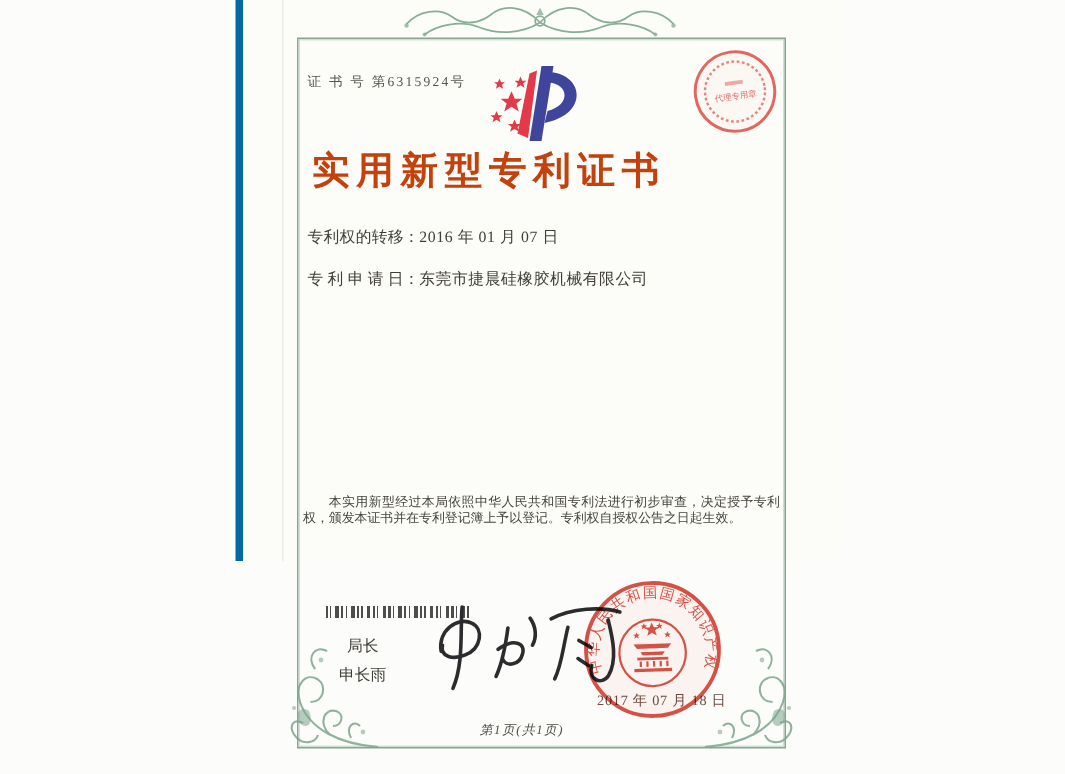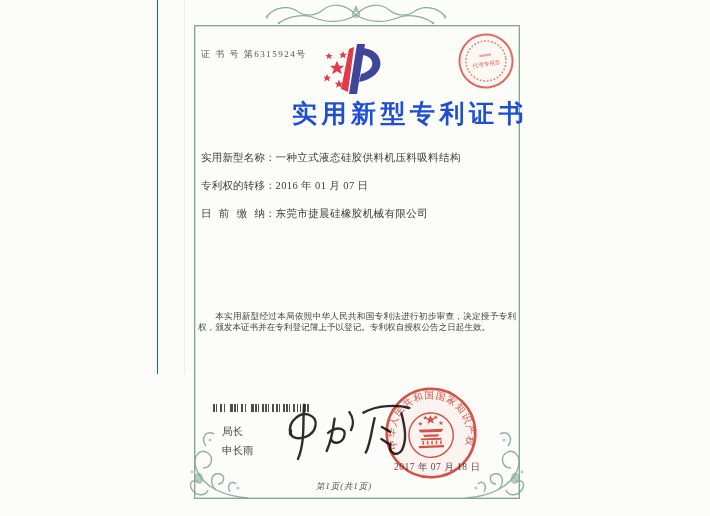--- a/index.html
+++ b/index.html
@@ -5,21 +5,21 @@
   html,body{margin:0;padding:0;}
   body{
     width:710px;height:516px;overflow:hidden;
     background:#fbfbf8;
     font-family:"Liberation Serif","DejaVu Serif",serif;
   }
   .stage{position:relative;width:710px;height:516px;background:#fcfcfa;}
   .paper{
     position:absolute;left:157px;top:0;width:398px;height:374px;
     background:#fcfdf9;
-    border-left:1px solid #0369a1;
+    border-left:5px solid #0369a1;
   }
   .paper::before{ 
     content:"";position:absolute;left:26px;top:0;bottom:0;width:1px;background:#ebede6;
   }
   .frame{
     position:absolute;left:36px;top:25px;width:324px;height:472px;
     border:1.5px solid #86a692;
     box-shadow:inset 0 0 0 1px #cfdfd3;
   }
   .ornament-top{position:absolute;left:103px;top:1px;width:190px;height:26px;}
@@ -30,40 +30,40 @@
     position:absolute;left:43px;top:48px;
     font-size:9px;color:#55534c;letter-spacing:1.5px;white-space:nowrap;
   }
   .logo{position:absolute;left:165px;top:41px;width:66px;height:56px;}
   .agency-stamp{
     position:absolute;left:299px;top:32px;width:58px;height:58px;
     transform:rotate(-8deg);mix-blend-mode:multiply;opacity:.85;
   }
   .title{
     position:absolute;left:46px;top:97px;width:324px;margin:0;
-    text-align:right;font-size:25px;font-weight:bold;color:#1d4ed8;
+    text-align:left;font-size:25px;font-weight:bold;color:#c2410c;
     letter-spacing:4.5px;white-space:nowrap;
   }
   .fields{position:absolute;left:43px;top:151px;width:330px;}
   .fieldrow{height:28.2px;font-size:10.5px;color:#3f3d36;white-space:nowrap;}
   .flabel{display:inline-block;min-width:64px;text-align:justify;text-align-last:justify;}
   .fvalue{letter-spacing:.4px;}
   .paras{
-    position:absolute;left:40px;top:311px;width:318px;
+    position:absolute;left:40px;top:329px;width:318px;
     font-size:8.6px;line-height:10.6px;color:#45433b;text-align:justify;
   }
   .paras p{margin:0 0 2px 0;text-indent:2em;}
   .barcode{
     position:absolute;left:55px;top:404px;width:96px;height:8px;opacity:.8;
     background:repeating-linear-gradient(90deg,
       #222 0px,#222 1.5px,transparent 1.5px,transparent 3px,
       #222 3px,#222 3.8px,transparent 3.8px,transparent 6.6px,
       #222 6.6px,#222 9px,transparent 9px,transparent 10.5px);
   }
-  .director{position:absolute;left:64px;top:422px;font-size:10.5px;color:#3f3d36;line-height:19px;}
+  .director{position:absolute;left:64px;top:422px;font-size:10.5px;color:#3f3d36;line-height:19px;text-align:center;}
   .signature{position:absolute;left:120px;top:398px;width:150px;height:64px;transform:rotate(-2deg);z-index:1;}
   .seal-date{position:absolute;left:236px;top:461px;font-size:9.5px;color:#6e4a40;letter-spacing:.5px;white-space:nowrap;}
   .seal{
     position:absolute;left:225px;top:385px;width:96px;height:96px;
     mix-blend-mode:multiply;opacity:.93;transform:rotate(-2deg);z-index:2;
   }
   .footer{
     position:absolute;left:36px;top:481px;width:300px;text-align:center;
     font-size:8.5px;color:#4a4842;letter-spacing:1px;font-style:italic;
   }
@@ -149,27 +149,24 @@
       <circle cx="29" cy="29" r="26.5" fill="rgba(230,80,70,0.04)" stroke="#e04f45" stroke-width="2"></circle>
       <circle cx="29" cy="29" r="20" fill="none" stroke="#e04f45" stroke-width="1.6" stroke-dasharray="1.8 1.7" opacity="0.8"></circle>
       <rect x="23" y="22" width="12" height="2.4" fill="#e04f45" opacity="0.55"></rect>
       <text x="29" y="34" text-anchor="middle" font-size="5.6" fill="#e04f45">代理专用章</text>
     </svg>
 
     <h1 class="title">实用新型专利证书</h1>
 
     <div class="fields">
       <div class="fieldrow">
-        <span class="flabel">实用新型名称</span><span>：</span><span class="fvalue">一种立式液态硅胶供料机压料吸料结构</span>
-      </div>
-      <div class="fieldrow">
         <span class="flabel">专利权的转移</span><span>：</span><span class="fvalue">2016 年 01 月 07 日</span>
       </div>
       <div class="fieldrow">
-        <span class="flabel">日前缴纳</span><span>：</span><span class="fvalue">东莞市捷晨硅橡胶机械有限公司</span>
+        <span class="flabel">专利申请日</span><span>：</span><span class="fvalue">东莞市捷晨硅橡胶机械有限公司</span>
       </div>
     </div>
 
     <div class="paras">
       <p>本实用新型经过本局依照中华人民共和国专利法进行初步审查，决定授予专利权，颁发本证书并在专利登记簿上予以登记。专利权自授权公告之日起生效。</p>
     </div>
 
     <div class="barcode"></div>
 
     <div class="director">

